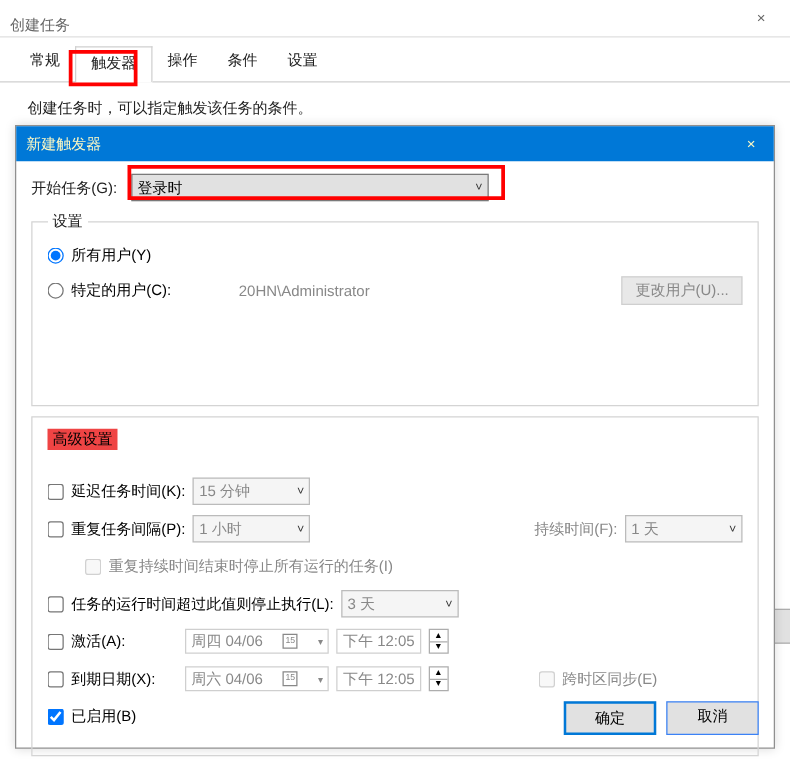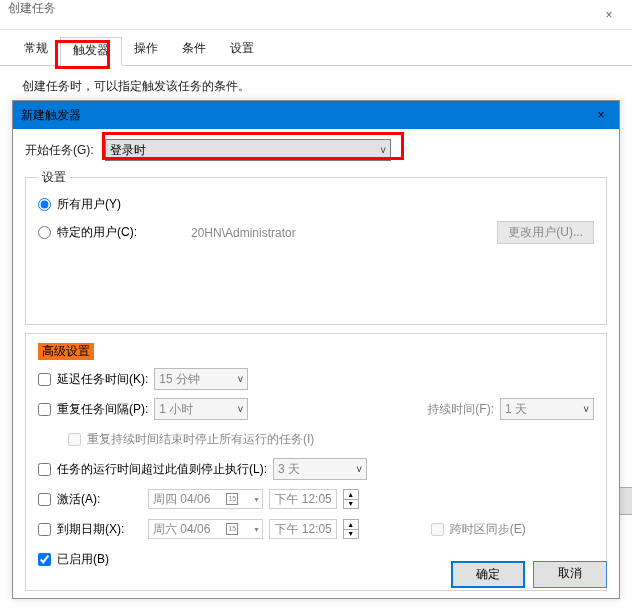--- a/index.html
+++ b/index.html
@@ -1,48 +1,48 @@
 <!DOCTYPE html>
 <html><head>
 <meta charset="utf-8">
 <style>
 * { box-sizing: border-box; font-family: "Microsoft YaHei", "Segoe UI", sans-serif; font-size: 12px; }
 body { margin: 0; background: #fff; width: 632px; height: 609px; overflow: hidden; }
-.titlebar { height: 30px; display: flex; align-items: flex-start; padding-left: 8px; border-bottom: 1px solid #e0e0e0; }
+.titlebar { height: 30px; display: flex; align-items: flex-end; padding-left: 8px; border-bottom: 1px solid #e0e0e0; }
 .titlebar .title { flex: 1; color: #666; }
 .titlebar .close { width: 46px; height: 30px; display: flex; align-items: center; justify-content: center; color: #666; }
 .tabbar { display: flex; padding: 6px 8px 0 12px; border-bottom: 1px solid #d0d0d0; position: relative; }
 .tab { padding: 4px 12px 6px; color: #222; cursor: default; }
 .tab.active { border: 1px solid #d0d0d0; border-bottom: 1px solid #fff; position: relative; top: 1px; background: #fff; }
 .tab-highlight { position: absolute; border: 3px solid #ff0000; }
 .hl-tab { top: 40px; left: 55px; width: 55px; height: 29px; z-index: 5; }
 .hl-combo { top: 132px; left: 102px; width: 302px; height: 28px; z-index: 5; }
 .content { padding: 8px 14px; }
 .intro { color: #222; margin: 4px 0 10px 8px; }
 .modal { position: absolute; top: 100px; left: 12px; width: 608px; height: 499px; background: #fff; border: 1px solid #8f8f8f; box-shadow: 0 0 8px rgba(0,0,0,0.15); }
-.modal-title { height: 28px; background: #0078d7; color: #000000; display: flex; align-items: center; padding: 0 8px; }
+.modal-title { height: 28px; background: #0078d7; color: #fef9c3; display: flex; align-items: center; padding: 0 8px; }
 .modal-title .text { flex: 1; }
 .modal-title .x { width: 20px; text-align: center; }
 .modal-body { padding: 10px 12px; }
 .row { display: flex; align-items: center; margin-bottom: 8px; }
 .label { color: #222; }
 .combo { display: inline-flex; align-items: center; border: 1px solid #7a7a7a; background: #e1e1e1; padding: 2px 4px; position: relative; height: 22px; }
 .combo.disabled { color: #888; border-color: #bbb; background: #f5f5f5; }
 .combo .val { flex: 1; }
 .combo .caret { color: #333; font-size: 10px; margin-left: 4px; }
 fieldset { border: 1px solid #d4d4d4; padding: 10px 12px 12px; margin: 0 0 8px 0; }
 legend { color: #222; padding: 0 4px; }
 .radio, .check { display: inline-flex; align-items: center; gap: 6px; }
 .radio input, .check input { margin: 0; }
 .disabled-txt { color: #888; }
 .btn { border: 1px solid #3b82f6; background: #e1e1e1; padding: 2px 10px; min-width: 90px; text-align: center; }
 .btn.disabled { color: #888; background: #e8e8e8; border-color: #cfcfcf; }
 .spacer { flex: 1; }
 .adv-group { border: 1px solid #d4d4d4; padding: 10px 12px 12px; }
-.adv-group .header { margin: -18px 0 8px 0; background: #f97316; display: inline-block; padding: 0 4px; }
+.adv-group .header { margin: -18px 0 22px 0; background: #ef4444; display: inline-block; padding: 0 4px; }
 .adv-row { display: flex; align-items: center; margin-bottom: 8px; gap: 6px; min-height: 22px; }
 .spinbtn { display: inline-flex; flex-direction: column; border: 1px solid #adadad; width: 16px; height: 20px; }
 .spinbtn div { flex: 1; display: flex; align-items: center; justify-content: center; font-size: 7px; border-bottom: 1px solid #adadad; }
 .spinbtn div:last-child { border-bottom: none; }
 .datebox { display: inline-flex; align-items: center; border: 1px solid #adadad; background: #fff; padding: 1px 4px; gap: 16px; height: 20px; }
 .datebox.disabled { color: #888; border-color: #cfcfcf; }
 .footer { position: absolute; bottom: 10px; right: 12px; display: flex; gap: 8px; }
 .footer .btn { min-width: 74px; padding: 3px 10px; }
 .footer .btn.primary { border: 2px solid #0078d7; background: #e1e1e1; }
 .cal-icon { width: 12px; height: 12px; border: 1px solid #888; display: inline-block; position: relative; }

